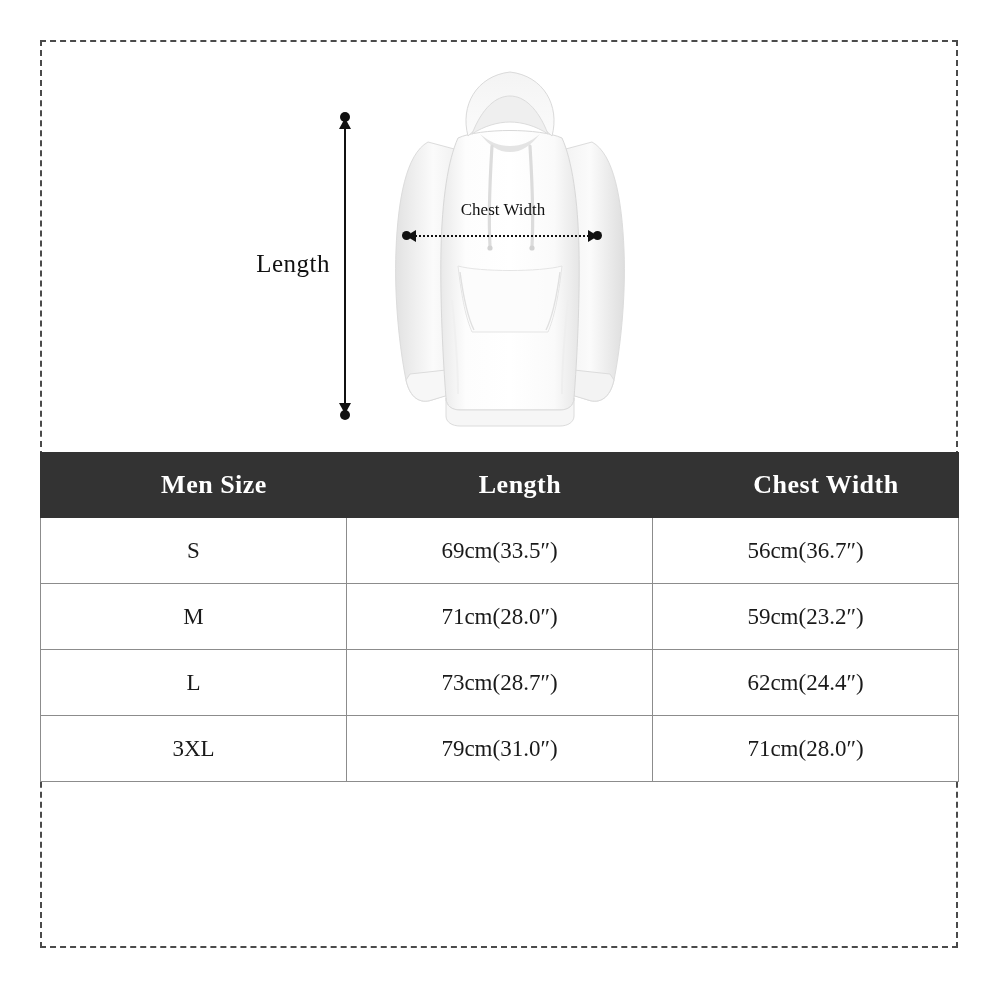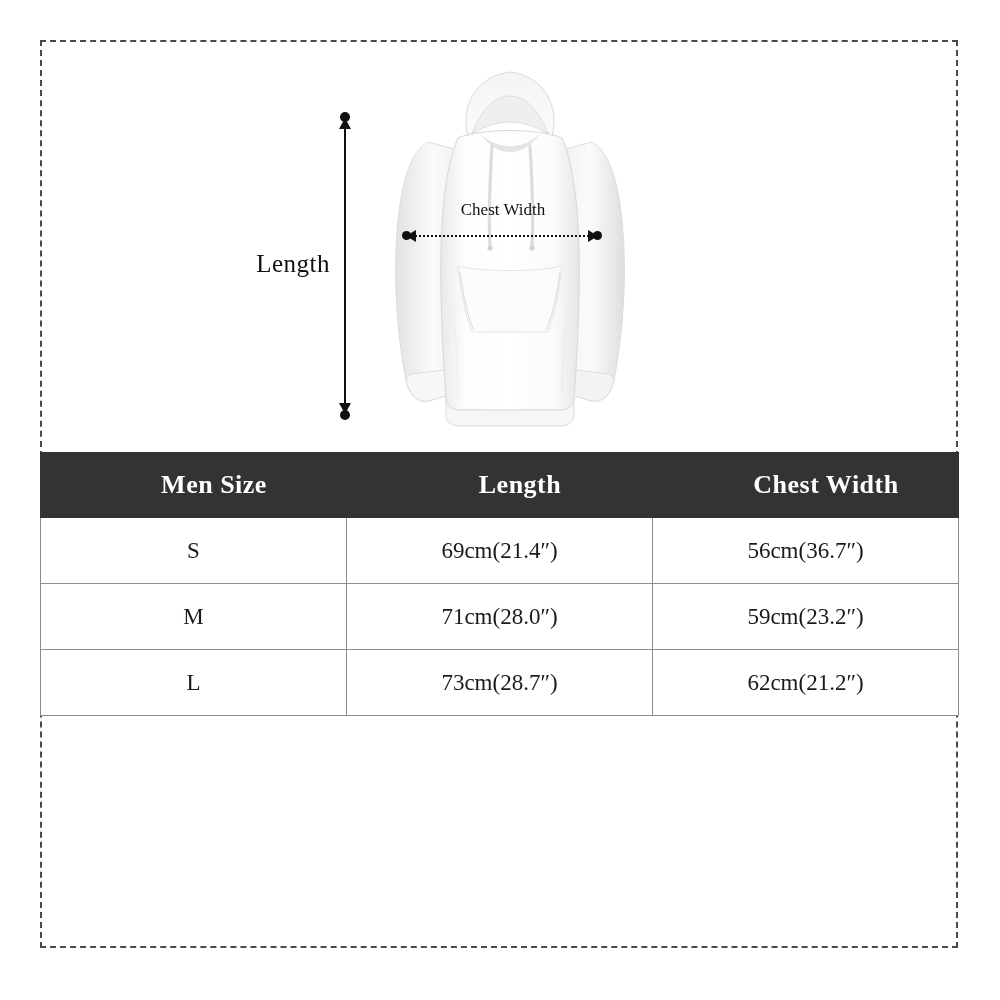--- a/index.html
+++ b/index.html
@@ -271,27 +271,32 @@
   <thead>
     <tr>
       <th>Men Size</th>
       <th>Length</th>
       <th>Chest Width</th>
     </tr>
   </thead>
   <tbody>
     <tr>
       <td>S</td>
-      <td>69cm(21.4″)</td>
+      <td>69cm(33.5″)</td>
       <td>56cm(36.7″)</td>
     </tr>
     <tr>
       <td>M</td>
       <td>71cm(28.0″)</td>
       <td>59cm(23.2″)</td>
     </tr>
     <tr>
       <td>L</td>
       <td>73cm(28.7″)</td>
-      <td>62cm(21.2″)</td>
+      <td>62cm(24.4″)</td>
+    </tr>
+    <tr>
+      <td>3XL</td>
+      <td>79cm(31.0″)</td>
+      <td>71cm(28.0″)</td>
     </tr>
   </tbody>
 </table>
 
 </body></html>

